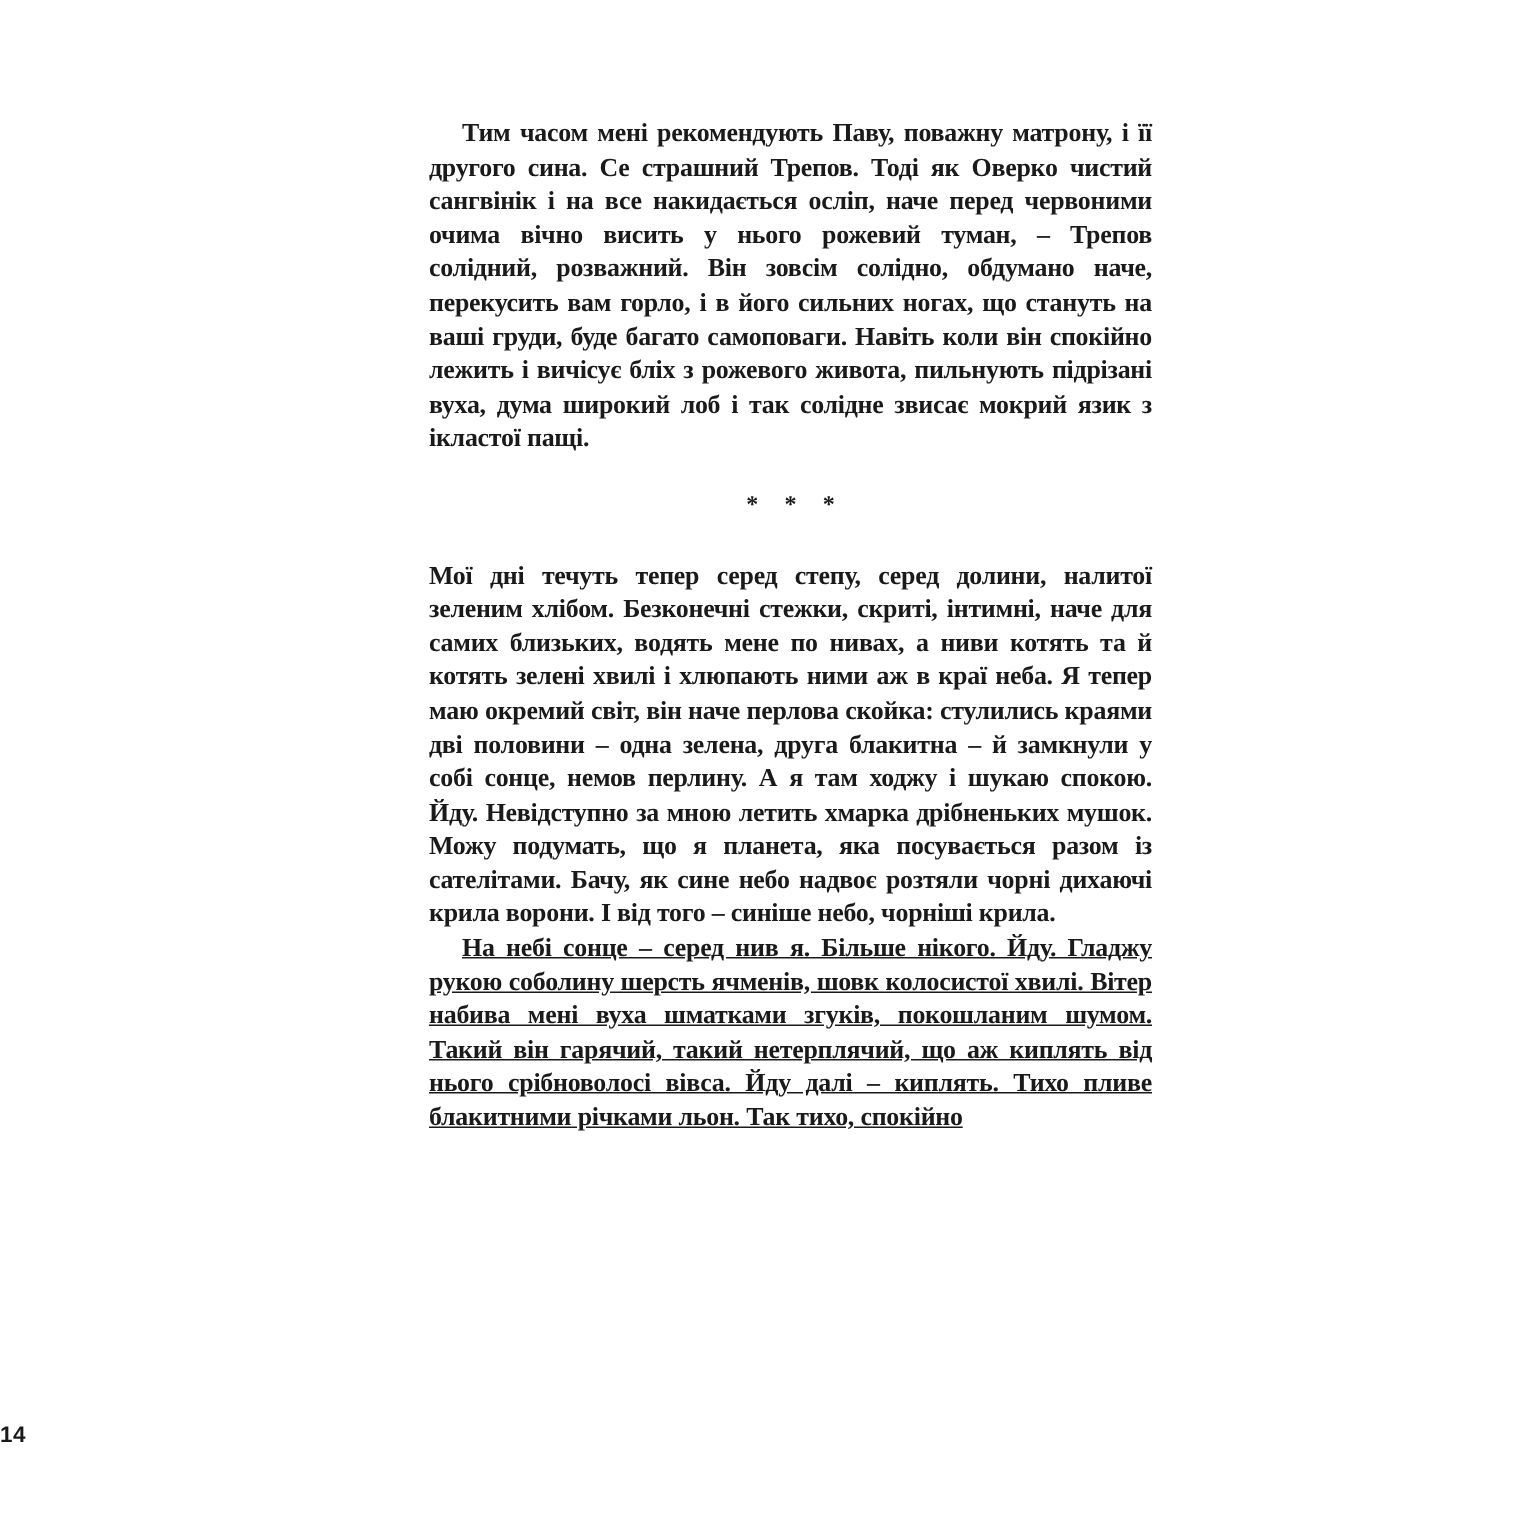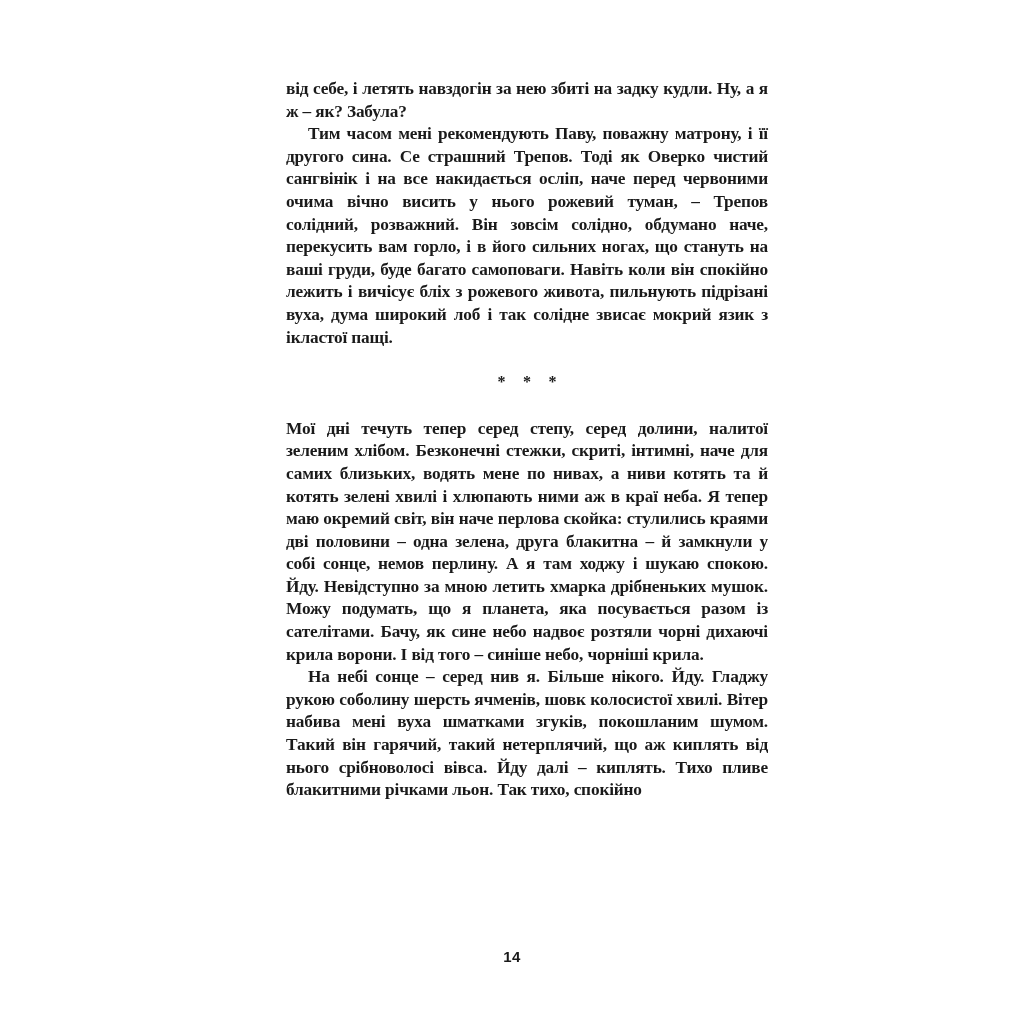--- a/index.html
+++ b/index.html
@@ -67,47 +67,46 @@
   }
   .gap-after-sep {
     height: 24px;
   }
 
   .folio {
     position: absolute;
     left: 0;
     right: 0;
     top: 948px;
-    text-align: center;
+    text-align: left;
     font-family: "Liberation Sans", "DejaVu Sans", sans-serif;
     font-weight: 700;
     font-size: 15px;
     color: #1a1a1a;
     letter-spacing: 0.02em;
   }
 </style>
 </head>
 <body>
 
 <div class="page">
 
   <div class="text-column">
 
-    <p class="para no-indent" style="text-align-last: left;">від себе, і летять навздогін за нею збиті на задку кудли. Ну, а я ж – як? Забула?</p>
 
 
     <p class="para indent" style="text-align-last: left;">Тим часом мені рекомендують Паву, поважну матрону, і її другого сина. Се страшний Трепов. Тоді як Оверко чистий сангвінік і на все накидається осліп, наче перед червоними очима вічно висить у нього рожевий туман, – Трепов солідний, розважний. Він зовсім солідно, обдумано наче, перекусить вам горло, і в його сильних ногах, що стануть на ваші груди, буде багато самоповаги. Навіть коли він спокійно лежить і вичісує бліх з рожевого живота, пильнують підрізані вуха, дума широкий лоб і так солідне звисає мокрий язик з ікластої пащі.</p>
 
     <div class="gap-before-sep"></div>
 
     <p class="separator">* * *</p>
 
     <div class="gap-after-sep"></div>
 
     <p class="para no-indent" style="text-align-last: left;">Мої дні течуть тепер серед степу, серед долини, налитої зеленим хлібом. Безконечні стежки, скриті, інтимні, наче для самих близьких, водять мене по нивах, а ниви котять та й котять зелені хвилі і хлюпають ними аж в краї неба. Я тепер маю окремий світ, він наче перлова скойка: стулились краями дві половини – одна зелена, друга блакитна – й замкнули у собі сонце, немов перлину. А я там ходжу і шукаю спокою. Йду. Невідступно за мною летить хмарка дрібненьких мушок. Можу подумать, що я планета, яка посувається разом із сателітами. Бачу, як сине небо надвоє розтяли чорні дихаючі крила ворони. І від того – синіше небо, чорніші крила.</p>
 
-    <p class="para indent" style="text-align-last: left;">На небі сонце – серед нив я. Більше нікого. Йду. Гладжу рукою соболину шерсть ячменів, шовк колосистої хвилі. Вітер набива мені вуха шматками згуків, покошланим шумом. Такий він гарячий, такий нетерплячий, що аж киплять від нього срібноволосі вівса. Йду далі – киплять. Тихо пливе блакитними річками льон. Так тихо, спокійно</p>
+    <p class="para indent" style="text-align-last: left; text-decoration: underline;">На небі сонце – серед нив я. Більше нікого. Йду. Гладжу рукою соболину шерсть ячменів, шовк колосистої хвилі. Вітер набива мені вуха шматками згуків, покошланим шумом. Такий він гарячий, такий нетерплячий, що аж киплять від нього срібноволосі вівса. Йду далі – киплять. Тихо пливе блакитними річками льон. Так тихо, спокійно</p>
 
   </div>
 
   <div class="folio">14</div>
 
 </div>
 
 </body></html>

